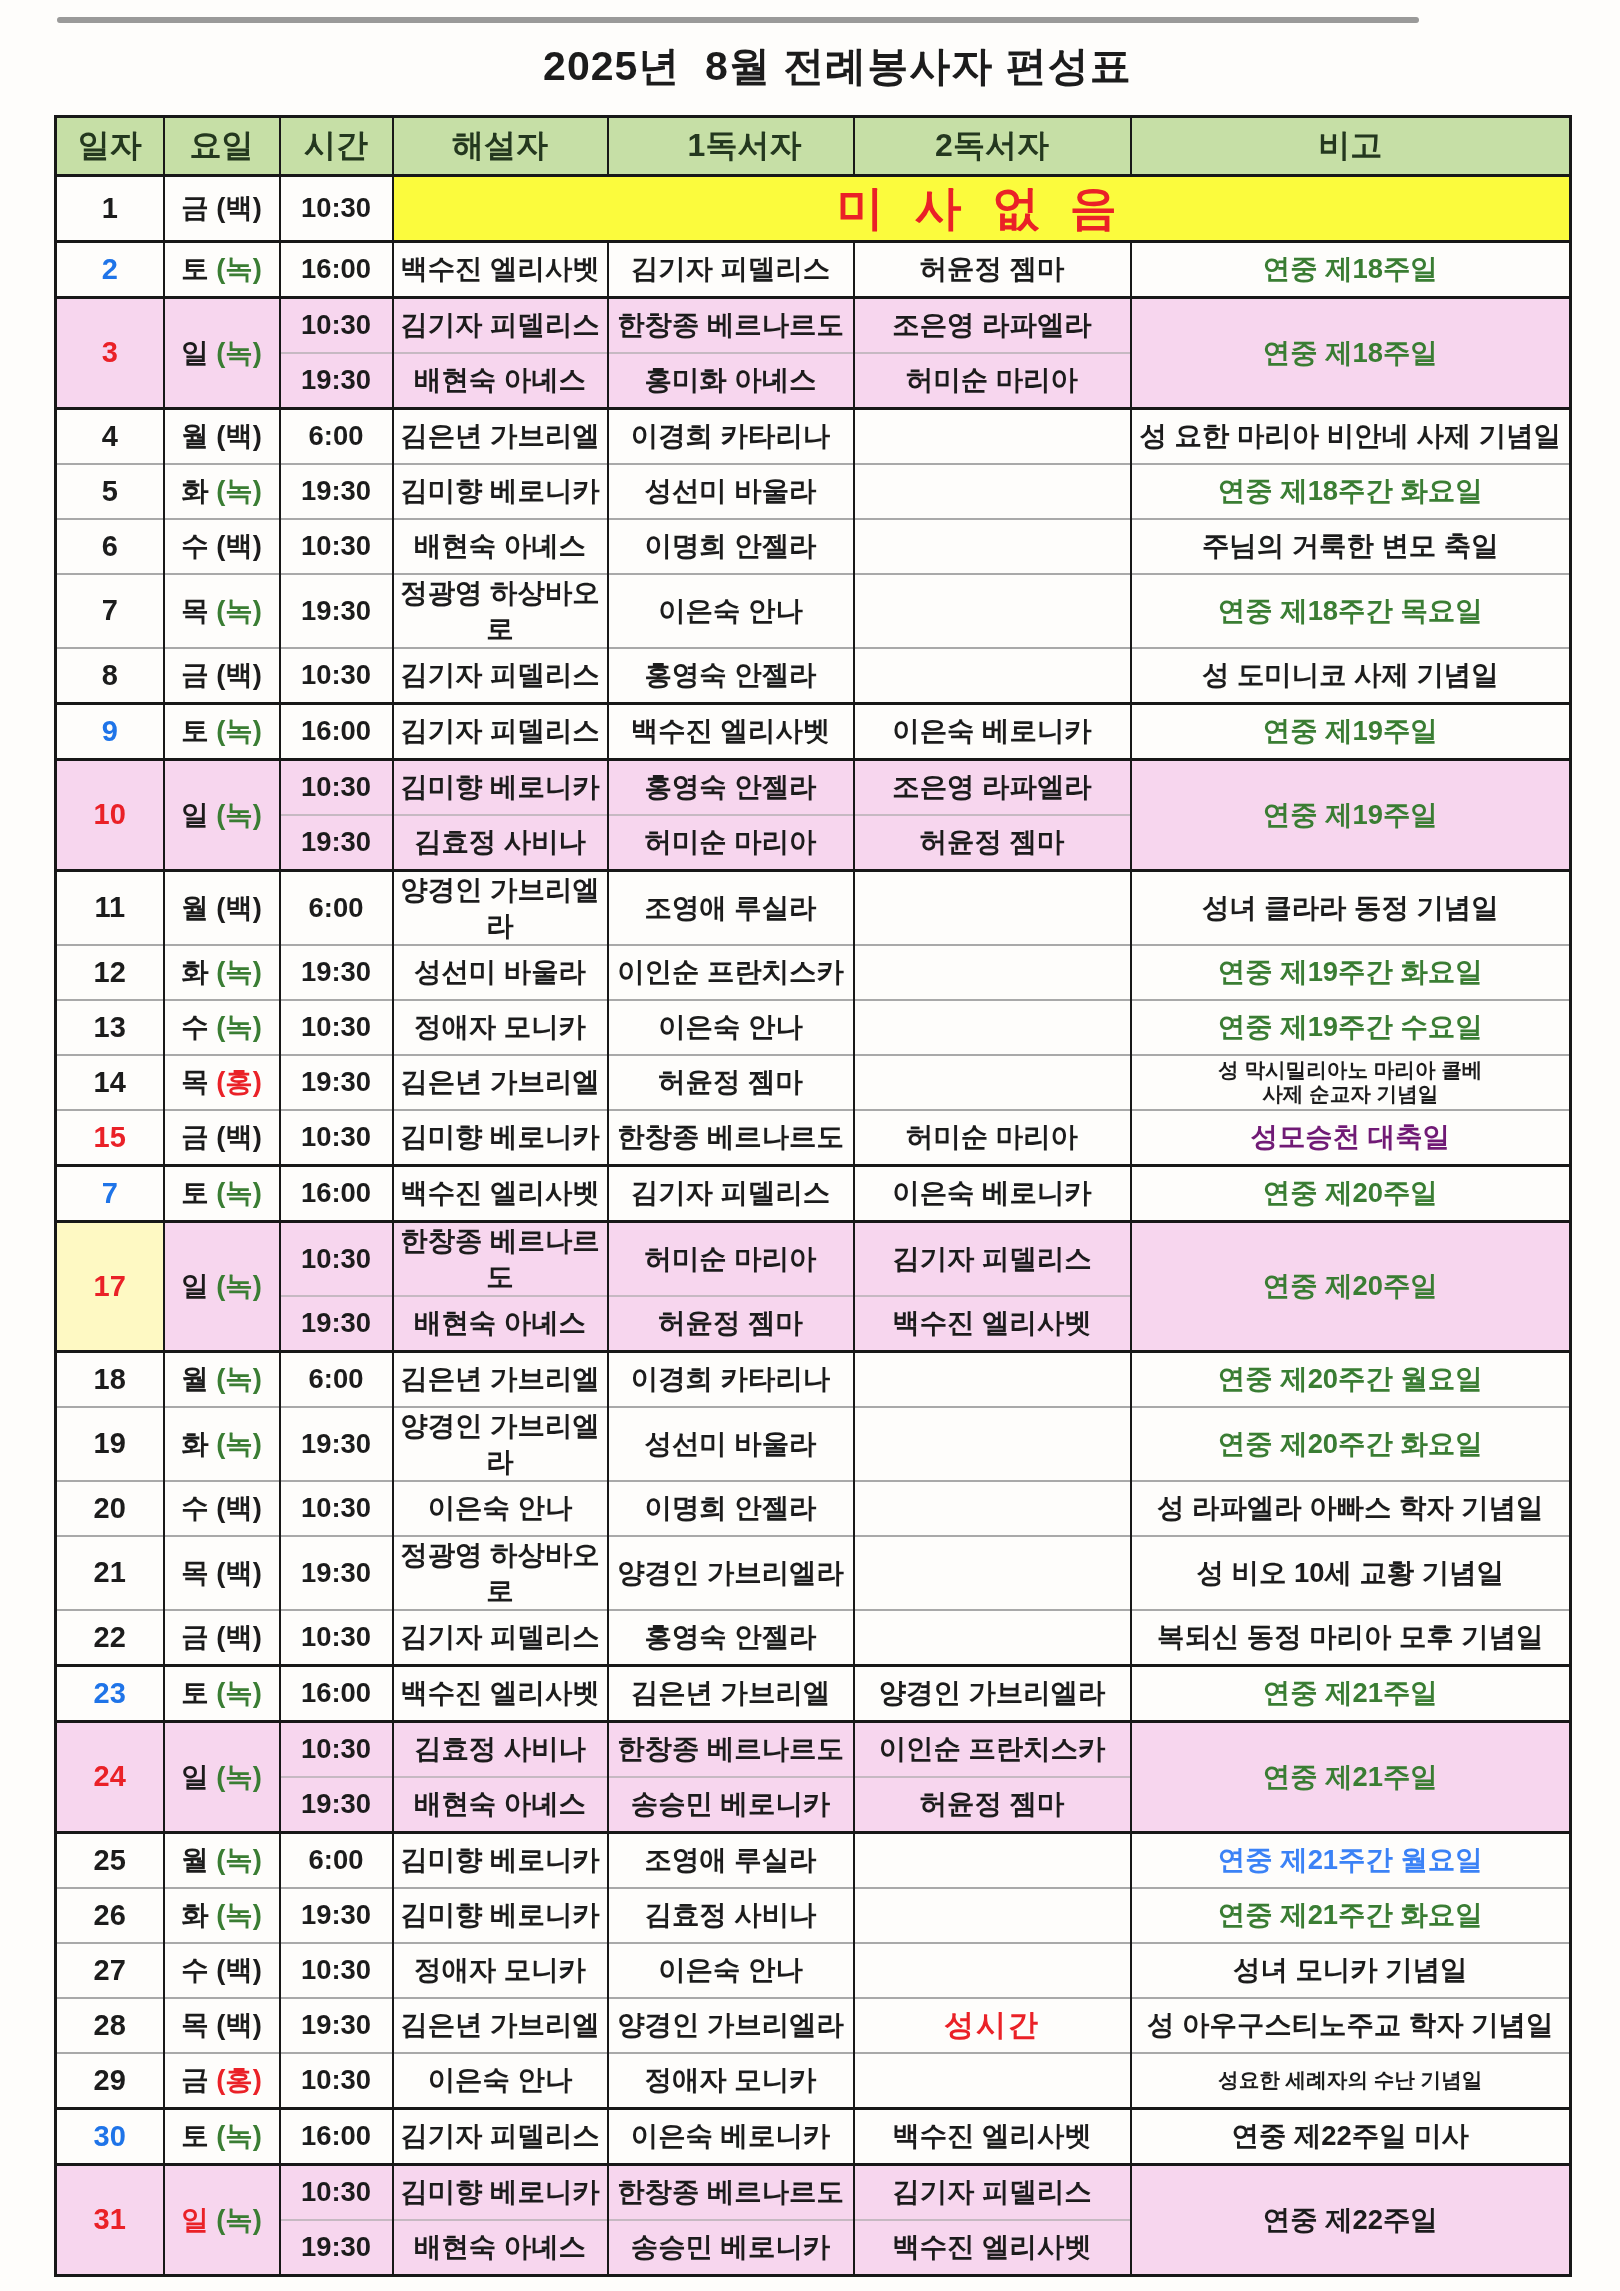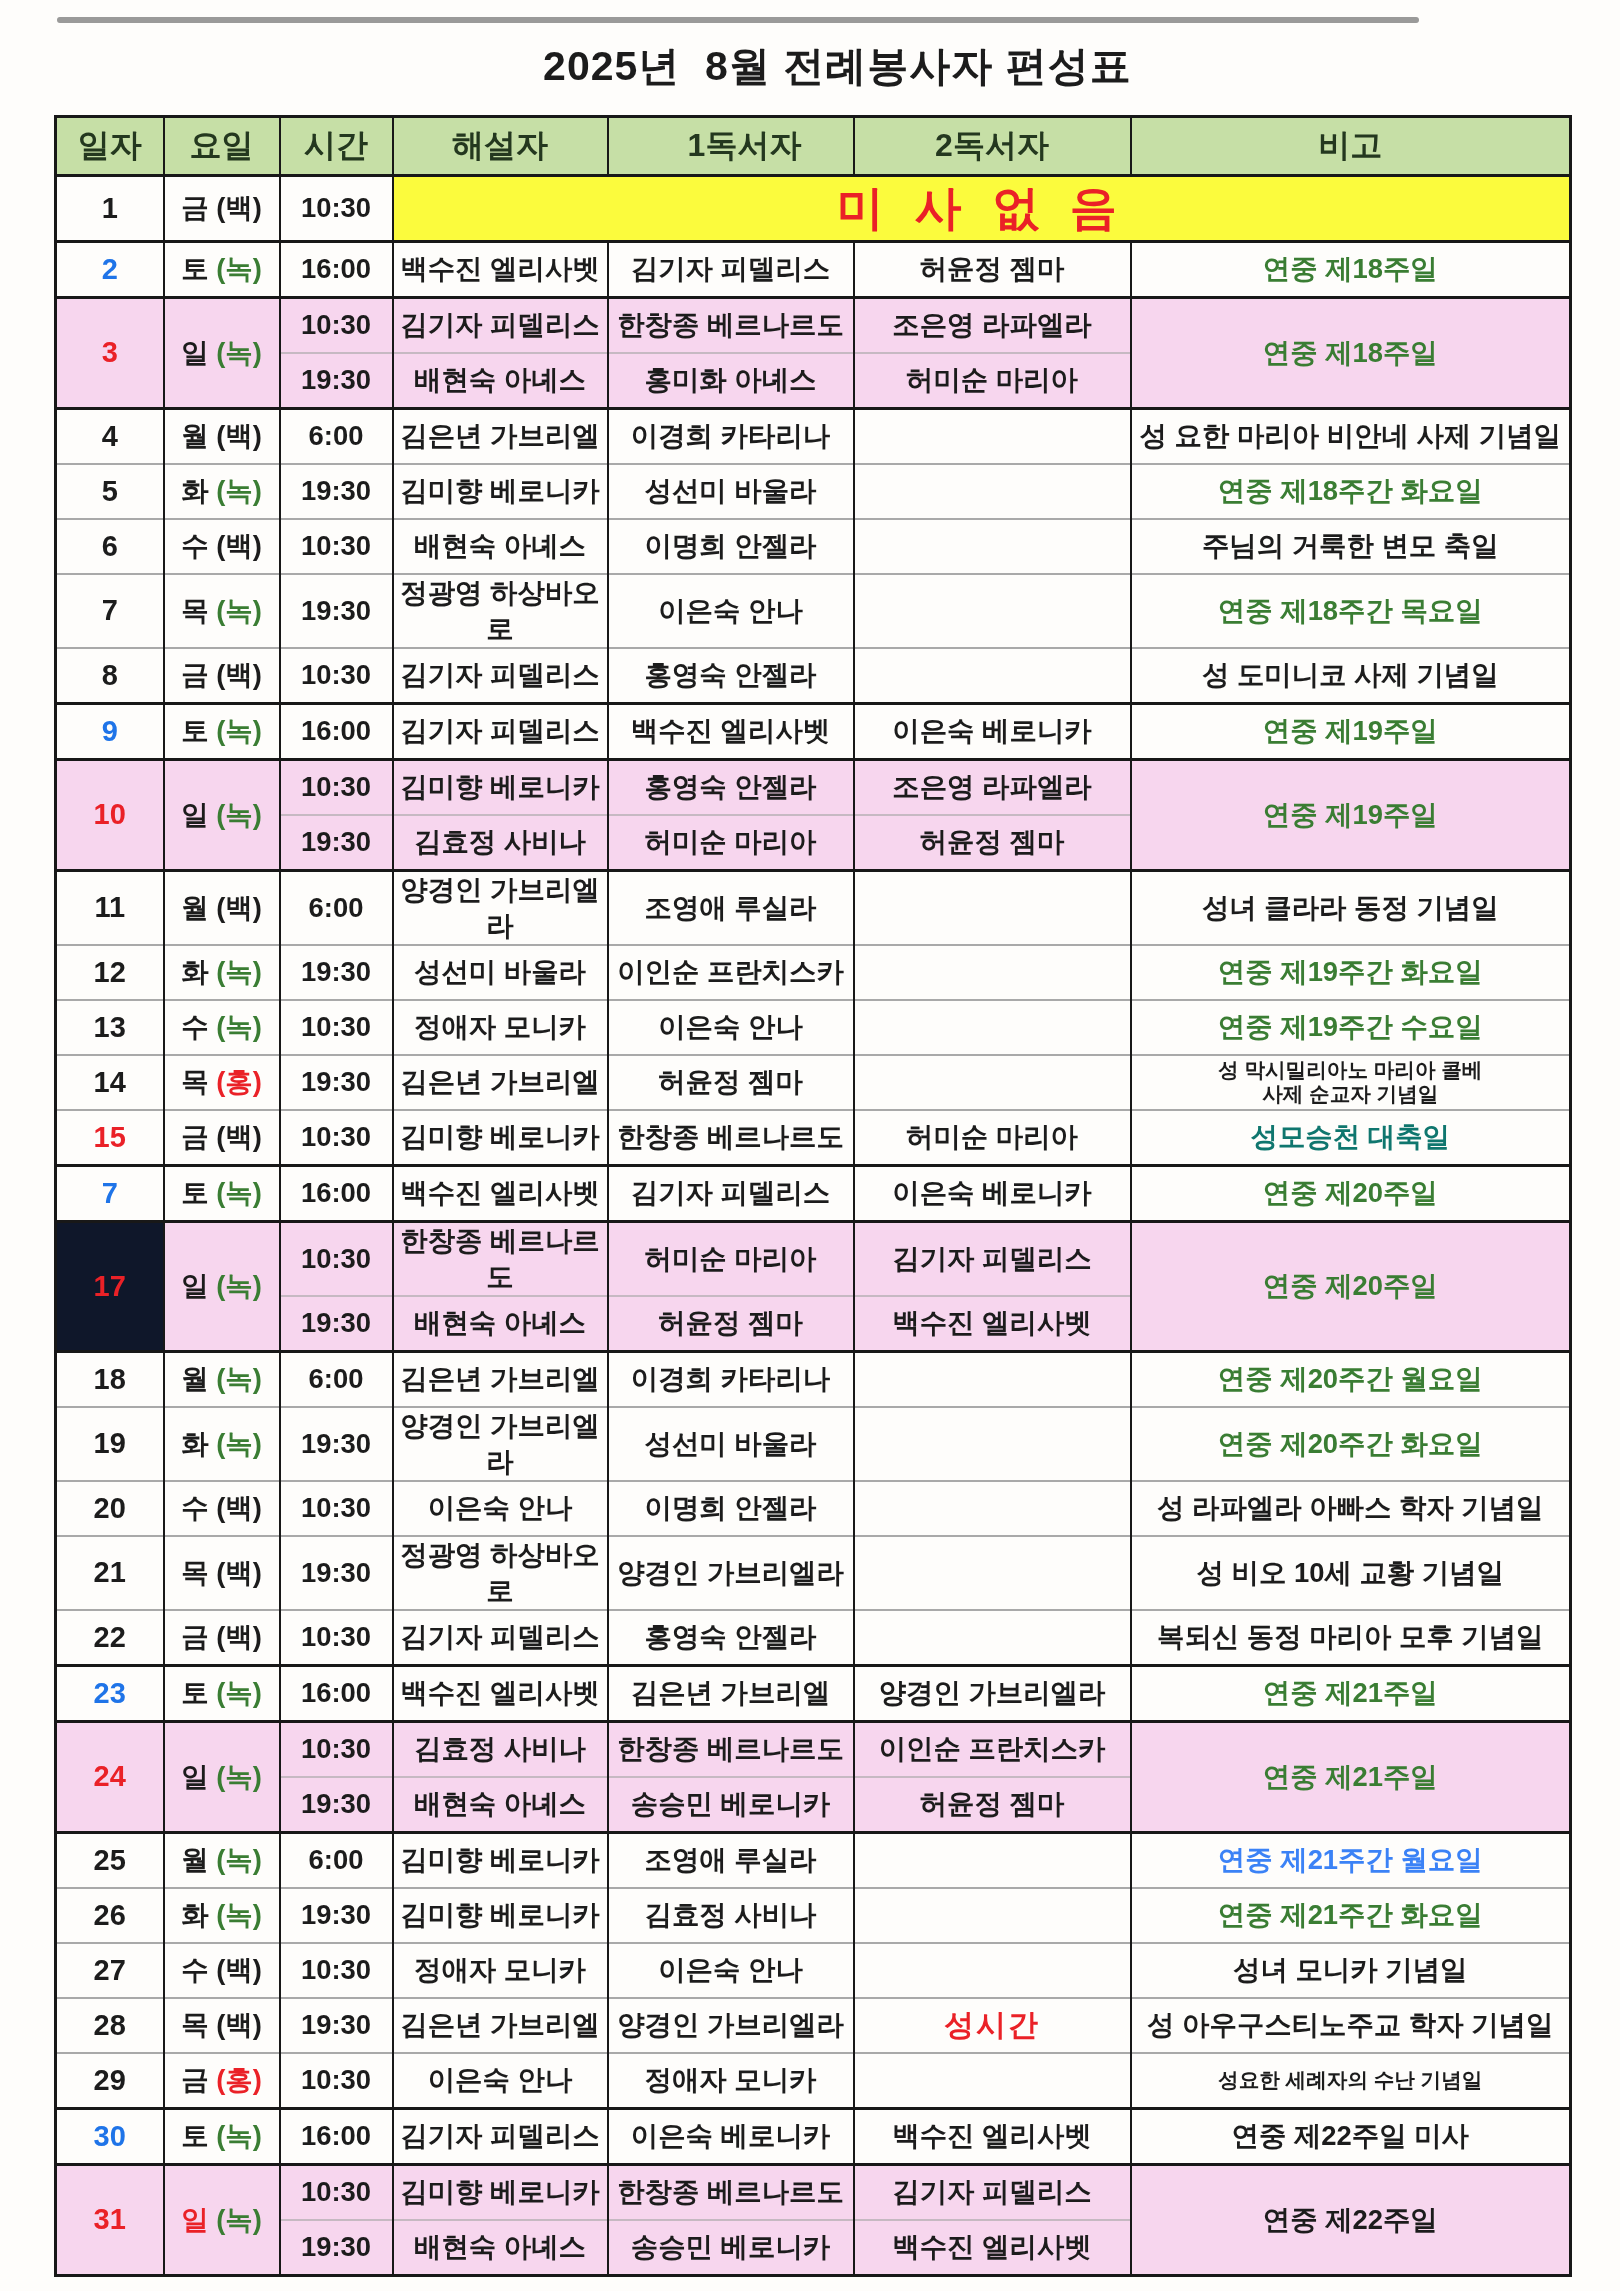--- a/index.html
+++ b/index.html
@@ -212,37 +212,37 @@
           <div>사제 순교자 기념일</div>
         </td>
       </tr>
       <tr class="thin">
         <td class="c-date" rowspan="1" style="color: rgb(234, 33, 39);">15</td>
         <td rowspan="1"><span style="color: rgb(28, 28, 28);">금</span><span style="color: rgb(28, 28, 28);">&nbsp;(백)</span></td>
         <td>10:30</td>
         <td>김미향 베로니카</td>
         <td>한창종 베르나르도</td>
         <td>허미순 마리아</td>
-        <td rowspan="1" style="color: #0f766e;">
+        <td rowspan="1" style="color: #701a75;">
           <div>성모승천 대축일</div>
         </td>
       </tr>
       <tr class="thick">
         <td class="c-date" rowspan="1" style="color: rgb(31, 116, 232);">7</td>
         <td rowspan="1"><span style="color: rgb(28, 28, 28);">토</span><span style="color: rgb(58, 125, 51);">&nbsp;(녹)</span></td>
         <td>16:00</td>
         <td>백수진 엘리사벳</td>
         <td>김기자 피델리스</td>
         <td>이은숙 베로니카</td>
         <td rowspan="1" style="color: rgb(58, 125, 51);">
           <div>연중 제20주일</div>
         </td>
       </tr>
       <tr class="thick">
-        <td class="c-date" rowspan="2" style="color: rgb(234, 33, 39); background: #0f172a;">17</td>
+        <td class="c-date" rowspan="2" style="color: rgb(234, 33, 39); background: #fef9c3;">17</td>
         <td rowspan="2" style="background: rgb(247, 214, 238);"><span style="color: rgb(28, 28, 28);">일</span><span style="color: rgb(58, 125, 51);">&nbsp;(녹)</span></td>
         <td style="background: rgb(247, 214, 238);">10:30</td>
         <td style="background: rgb(247, 214, 238);">한창종 베르나르도</td>
         <td style="background: rgb(247, 214, 238);">허미순 마리아</td>
         <td style="background: rgb(247, 214, 238);">김기자 피델리스</td>
         <td rowspan="2" style="color: rgb(58, 125, 51); background: rgb(247, 214, 238);">
           <div>연중 제20주일</div>
         </td>
       </tr>
       <tr class="sub">

